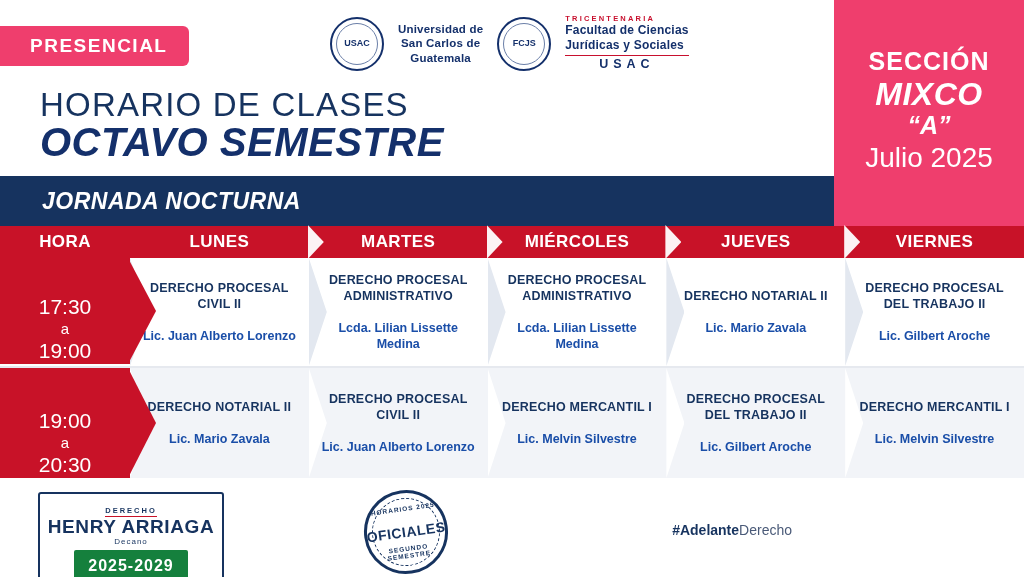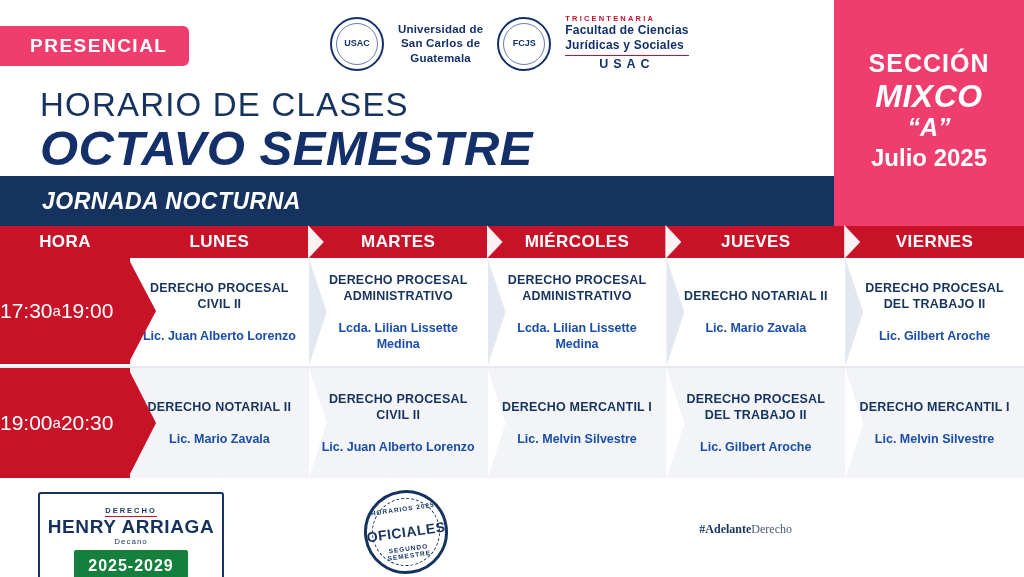--- a/index.html
+++ b/index.html
@@ -85,30 +85,30 @@
     font-size: 25px; font-weight: bold; letter-spacing: 1px;
   }
   .right-panel .mixco {
     font-size: 32px; font-weight: bold; font-style: italic; letter-spacing: .5px;
     margin-top: -2px;
   }
   .right-panel .letter {
     font-size: 25px; font-weight: bold; font-style: italic; margin-top: -4px;
   }
   .right-panel .month {
-    font-size: 24px; font-weight: bold; margin-top: 0px;
+    font-size: 28px; font-weight: normal; margin-top: 0px;
   }
 
   
   .title-block { position: absolute; left: 40px; top: 86px; }
   .title-1 {
     font-size: 33px; color: #16335f; letter-spacing: 1.2px; font-weight: normal;
   }
   .title-2 {
-    font-size: 49px; color: #14306b; font-weight: bold; font-style: italic;
+    font-size: 40px; color: #14306b; font-weight: bold; font-style: italic;
     letter-spacing: .5px; margin-top: -4px; text-align: right;
   }
 
   
   .jornada-bar {
     position: absolute; left: 0; top: 176px;
     width: 834px; height: 50px;
     background: #16335f;
     display: flex; align-items: center;
   }
@@ -149,21 +149,21 @@
   }
   .row {
     position: relative;
     display: flex;
     height: 110px;
   }
   .time-cell {
     width: 130px; flex: none;
     background: #c81228;
     color: #ffffff;
-    display: flex; flex-direction: row; align-items: center; justify-content: flex-start;
+    display: flex; flex-direction: column; align-items: center; justify-content: flex-end;
     font-size: 21px; line-height: 1.22; font-weight: normal;
     position: relative; z-index: 3;
   }
   .time-cell .a { font-size: 15px; }
   .time-cell::after {
     content: "";
     position: absolute; right: -26px; top: 0; bottom: 0;
     width: 28px;
     background: #c81228;
     clip-path: polygon(0 0, 100% 50%, 0 100%);
@@ -245,21 +245,21 @@
     font-size: 6.5px; font-weight: bold; letter-spacing: 1px;
   }
   .stamp .top-arc { top: 12px; }
   .stamp .bot-arc { bottom: 12px; }
   .stamp .main {
     font-size: 14px; font-weight: bold; letter-spacing: .5px;
   }
 
   .hashtag {
     position: absolute; right: 20px; top: 44px;
-    font-size: 12px; color: #16335f; font-weight: bold; font-family: Liberation Serif, serif;
+    font-size: 14px; color: #16335f; font-weight: bold;
   }
   .hashtag .light { font-weight: normal; color: #4a5a78; }
 </style>
 </head>
 <body>
 
 <div id="page">
 
   <div class="presencial-badge">PRESENCIAL</div>
 

